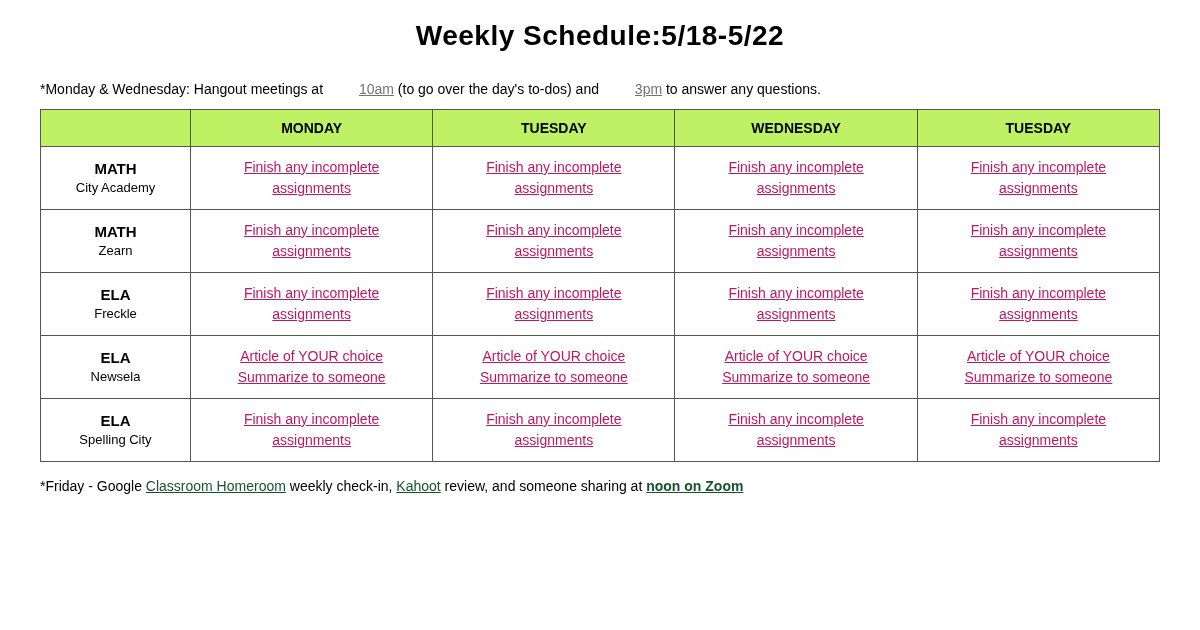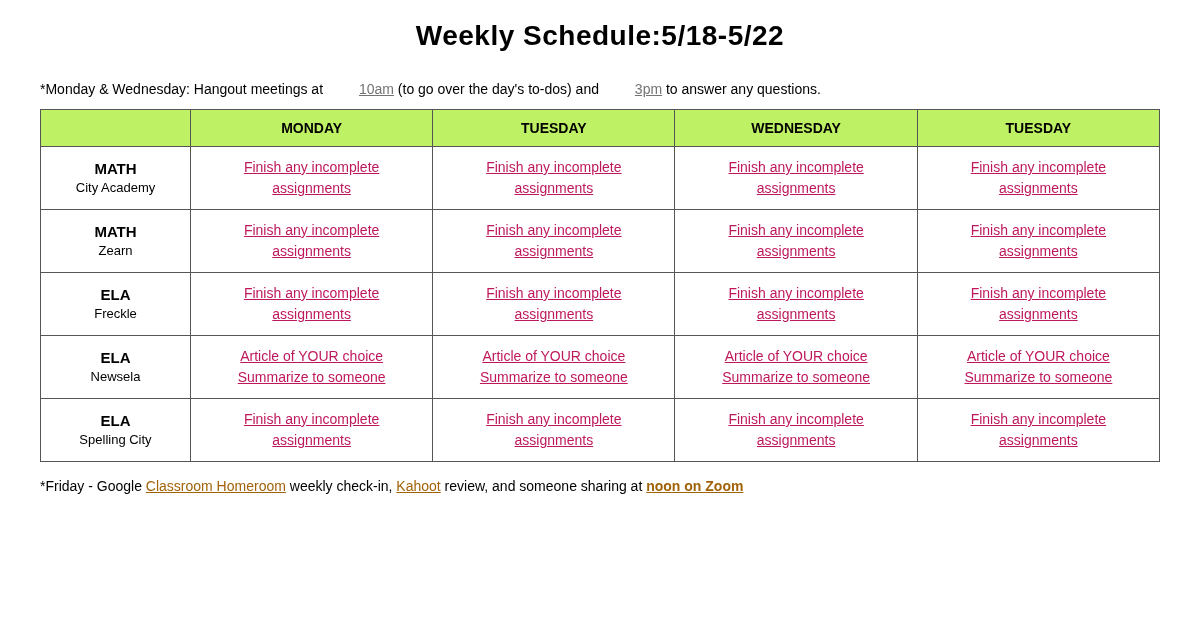--- a/index.html
+++ b/index.html
@@ -59,21 +59,21 @@
     td.task-cell a {
       color: #be185d;
       text-decoration: underline;
       display: block;
       line-height: 1.5;
     }
     .footer-note {
       font-size: 14px;
     }
     .footer-note a {
-      color: #a16207;
+      color: #14532d;
       text-decoration: underline;
     }
   </style>
 </head>
 <body>
 
 <h1>Weekly Schedule:5/18-5/22</h1>
 
 <p class="subtitle">
   <span>*Monday &amp; Wednesday: Hangout meetings at </span><a href="#">10am</a><span> (to go over the day's to-dos) and </span><a href="#">3pm</a><span> to answer any questions.</span>

